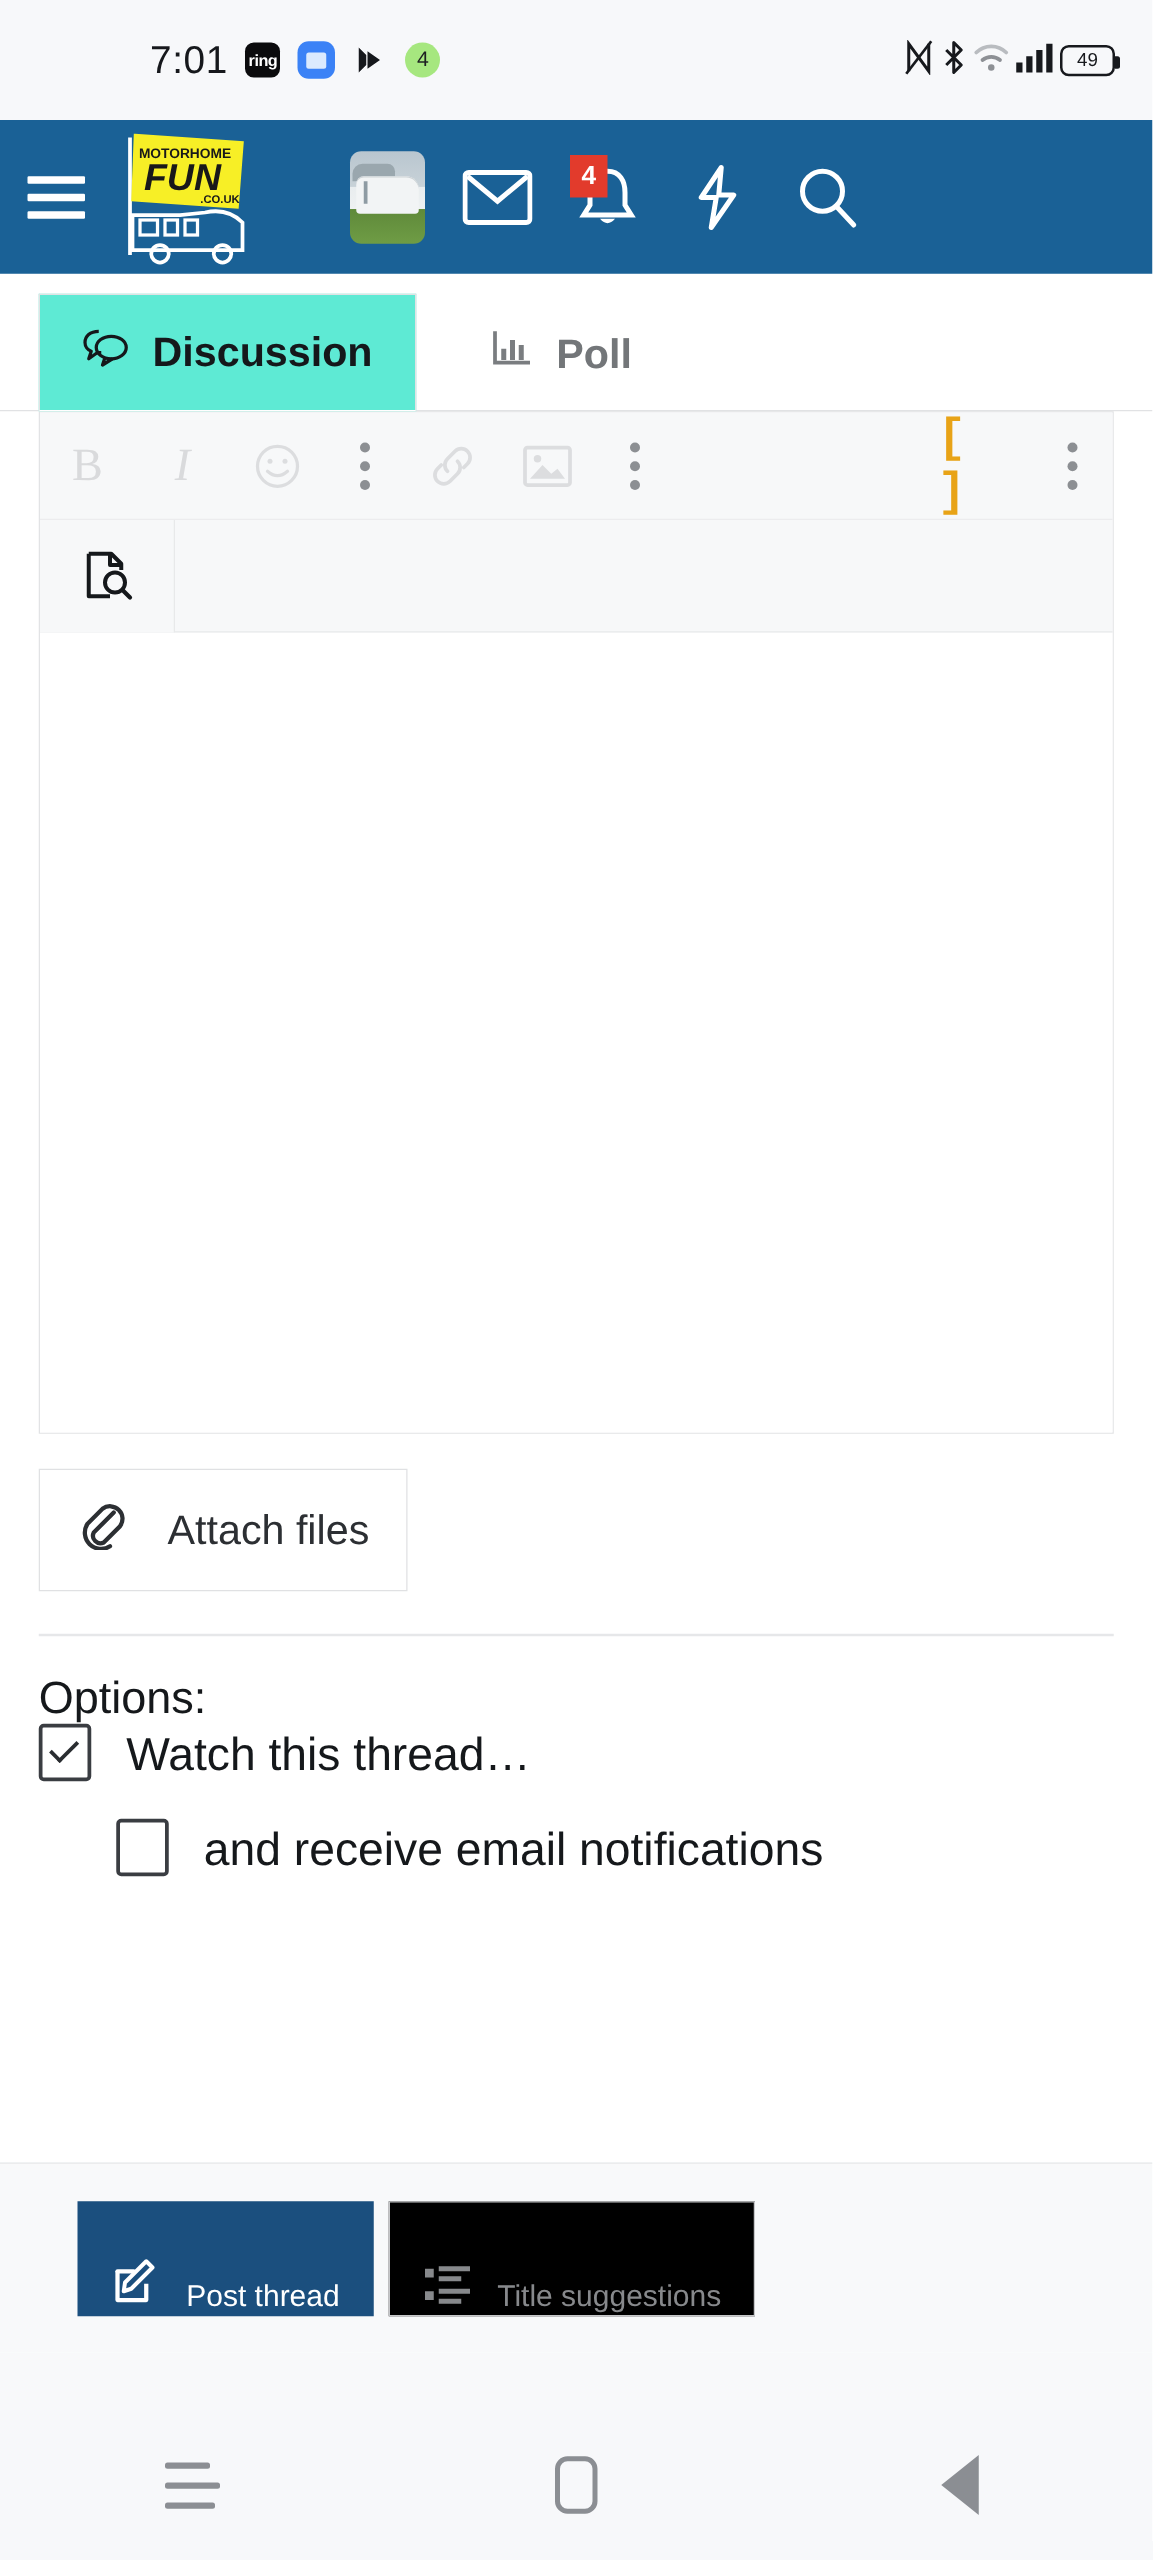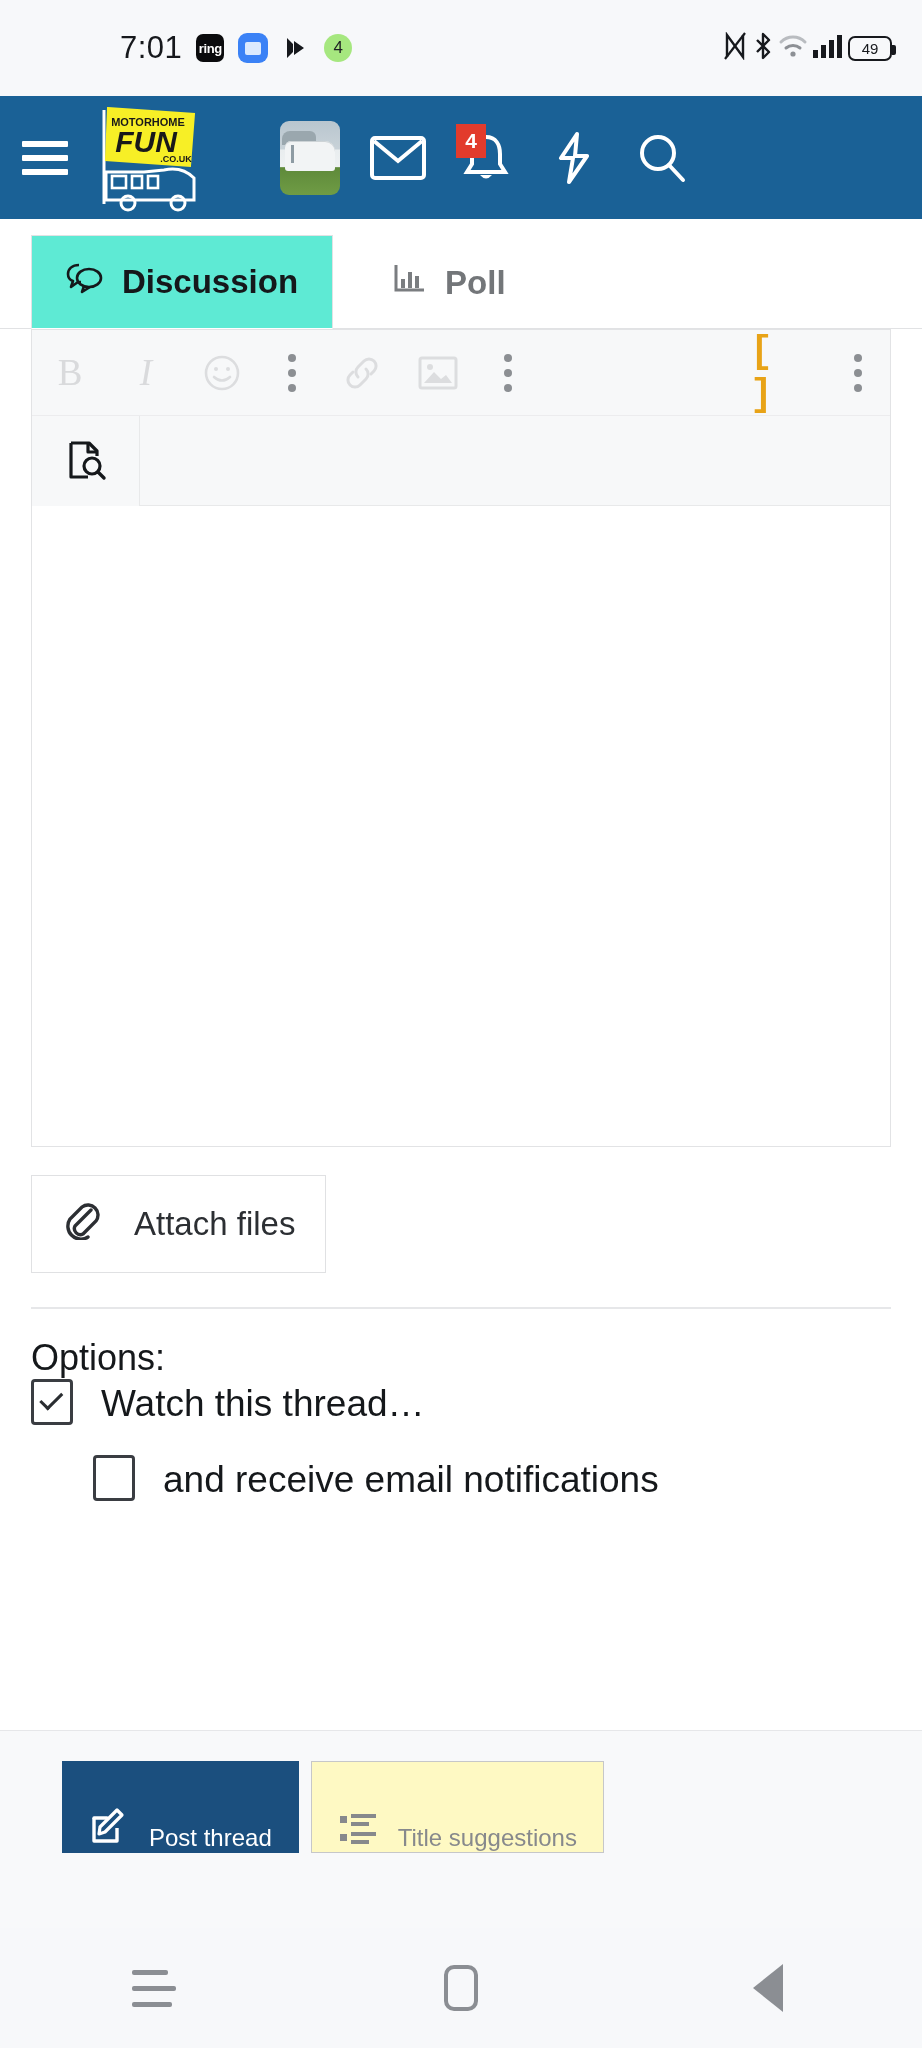--- a/index.html
+++ b/index.html
@@ -131,21 +131,21 @@
   
   .actionbar {
     margin-top: auto; background:#f8f9fa; border-top:1.5px solid #e6e7e9;
     height: 152px; display:flex; align-items:center; padding-left: 62px; gap: 12px; flex:0 0 152px;
   }
   .btn {
     display:flex; align-items:flex-end; gap:20px; height:92px; padding: 0 26px;
     font-size:24px; border:1.5px solid transparent;
   }
   .btn.primary { background:#1b4f7e; color:#fff; }
-  .btn.secondary { background:#fef9c3; color:#87898c; border-color:#c6c7c9; }
+  .btn.secondary { background:#000000; color:#87898c; border-color:#c6c7c9; }
 
   .bottomgap { height: 46px; background:#f8f9fa; flex:0 0 46px; }
 
   
   .navbar { height: 120px; background:#f7f8fa; display:flex; align-items:center;
             justify-content:space-around; flex:0 0 120px; }
   .nav-ico { width:120px; height:120px; display:flex; align-items:center; justify-content:center; }
   .nav-lines { display:flex; flex-direction:column; gap:11px; }
   .nav-lines i { display:block; height:5px; background:#8b8e93; border-radius:2px; }
   .nav-lines i:nth-child(1){ width:36px; } .nav-lines i:nth-child(2){ width:44px; } .nav-lines i:nth-child(3){ width:40px; }

